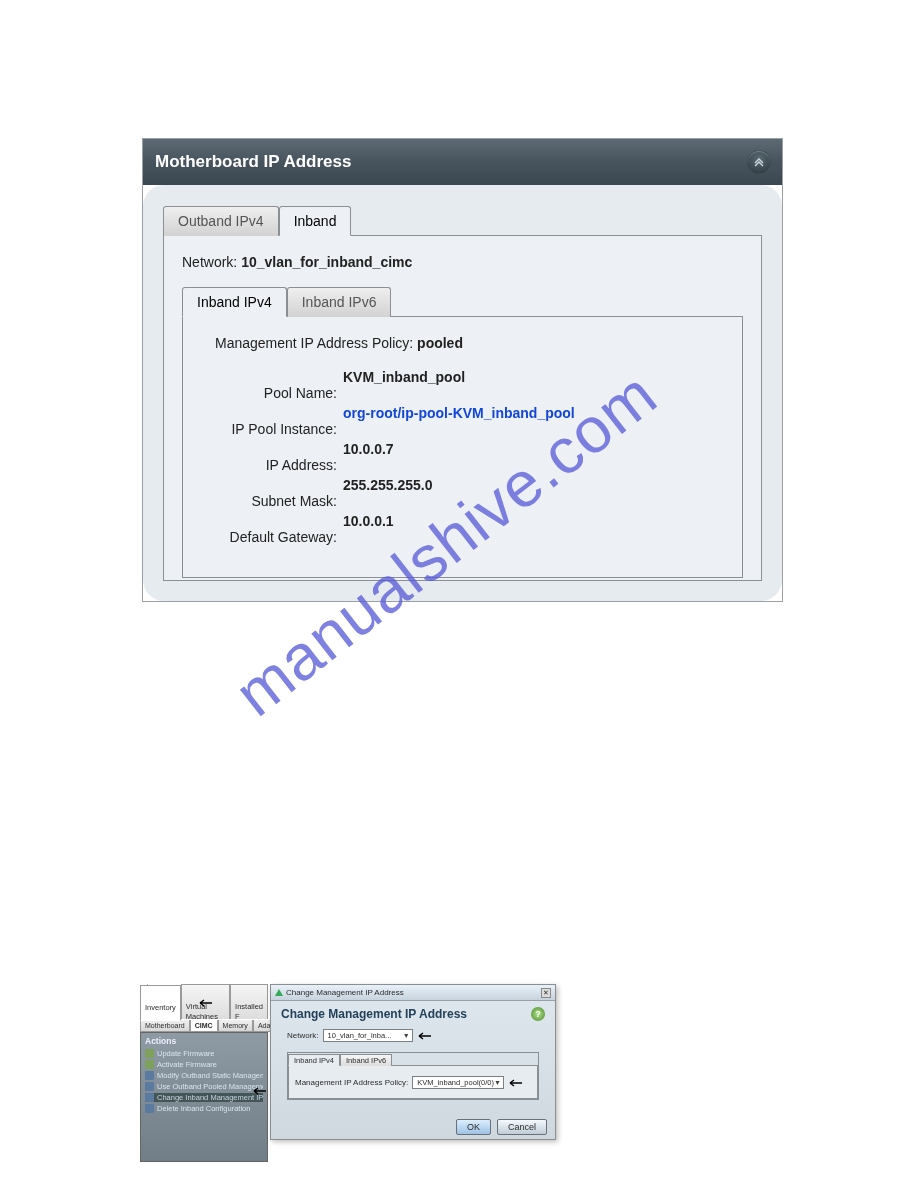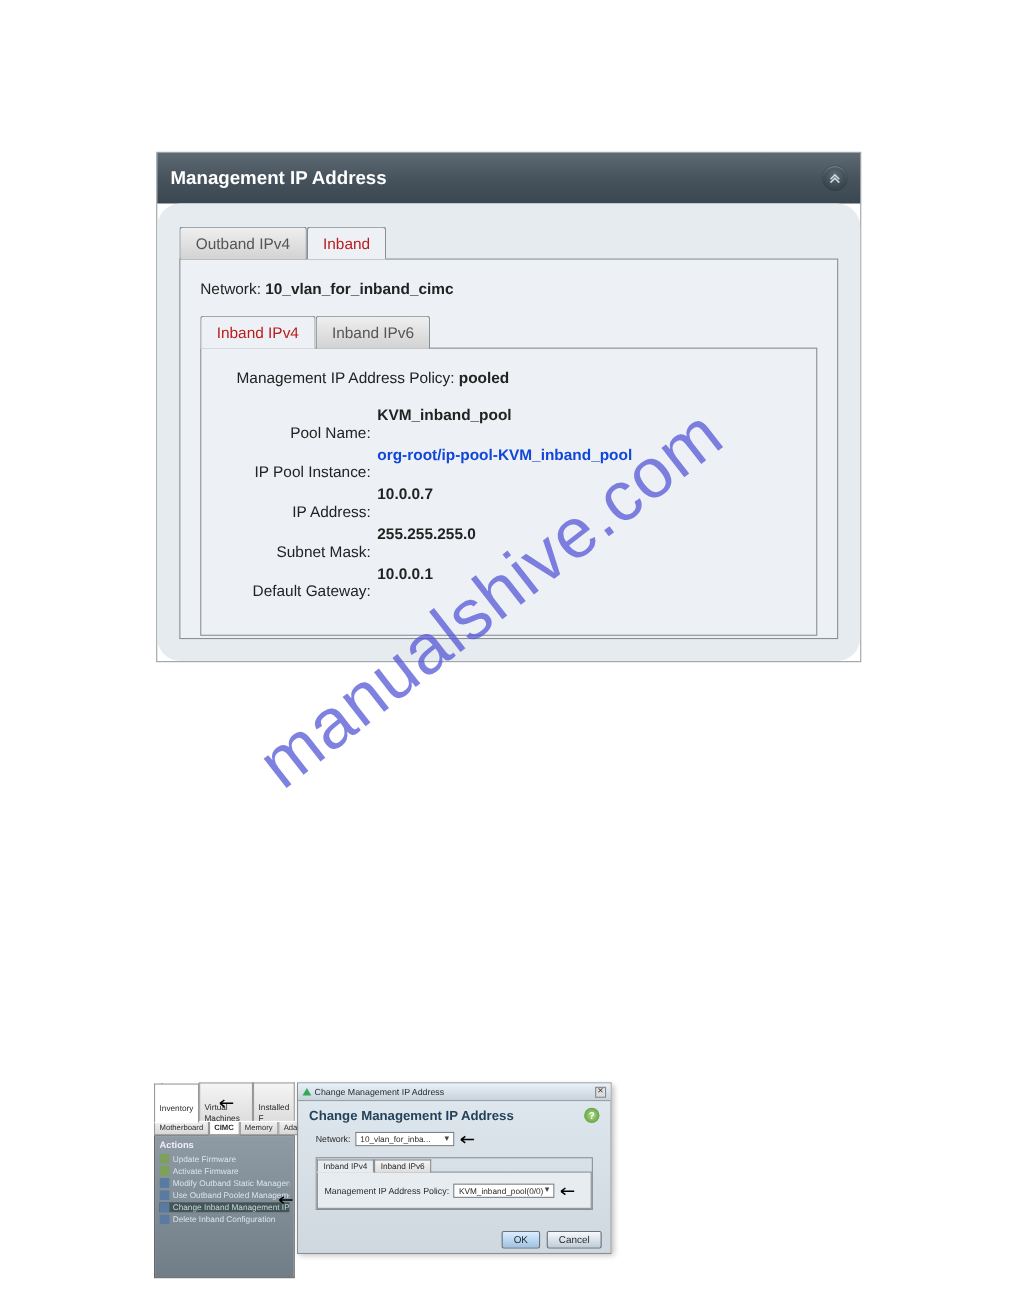--- a/index.html
+++ b/index.html
@@ -54,21 +54,21 @@
     right: 20px;
     top: 20px;
     bottom: 20px;
   }
   .tabstrip { display: flex; gap: 0; }
   .tab {
     border: 1px solid #8a8f94;
     border-bottom: none;
     padding: 6px 14px;
     font-size: 14px;
-    color: #b91c1c;
+    color: #000000;
     background: linear-gradient(#f8f8f8, #dcdcdc);
     border-top-left-radius: 3px;
     border-top-right-radius: 3px;
     position: relative;
     top: 1px;
   }
   .tab.inactive {
     background: linear-gradient(#efefef, #d2d2d2);
     color: #555;
   }
@@ -248,21 +248,21 @@
     width:20px;height:10px;
   }
   .arrow-annot svg { width:100%;height:100%; }
 
 </style>
 </head>
 <body>
 
 <div class="panel1">
   <div class="panel1-titlebar">
-    <span class="panel1-title">Management IP Address</span>
+    <span class="panel1-title">Motherboard IP Address</span>
     <span class="collapse-btn">
       <svg viewBox="0 0 12 12">
         <path d="M2 7 L6 3 L10 7" stroke="#cfd8de" stroke-width="1.4" fill="none"></path>
         <path d="M2 10 L6 6 L10 10" stroke="#cfd8de" stroke-width="1.4" fill="none"></path>
       </svg>
     </span>
   </div>
   <div class="panel1-body">
     <div class="outer-tabs">
       <div class="tabstrip">

